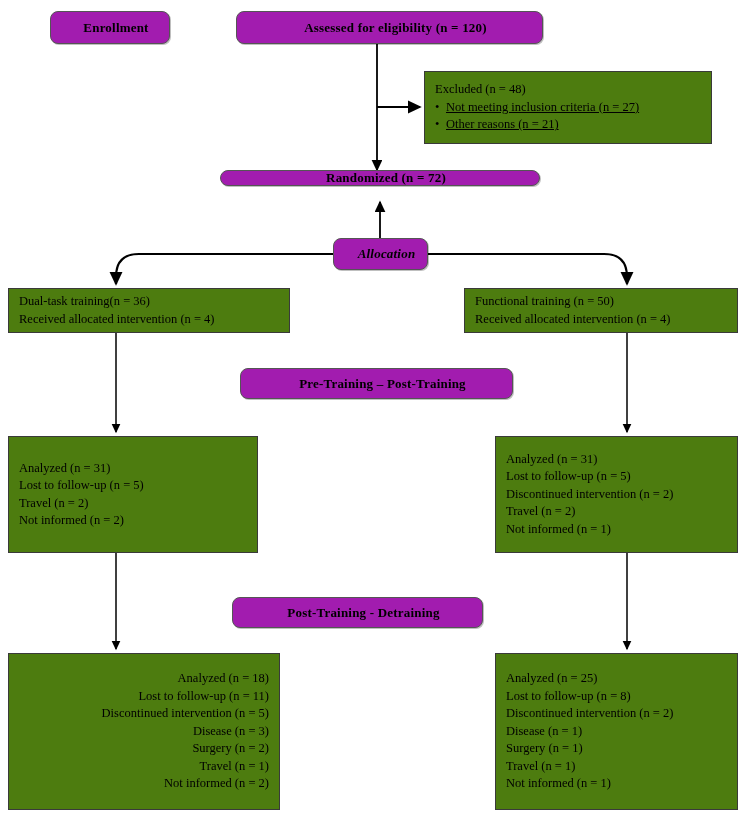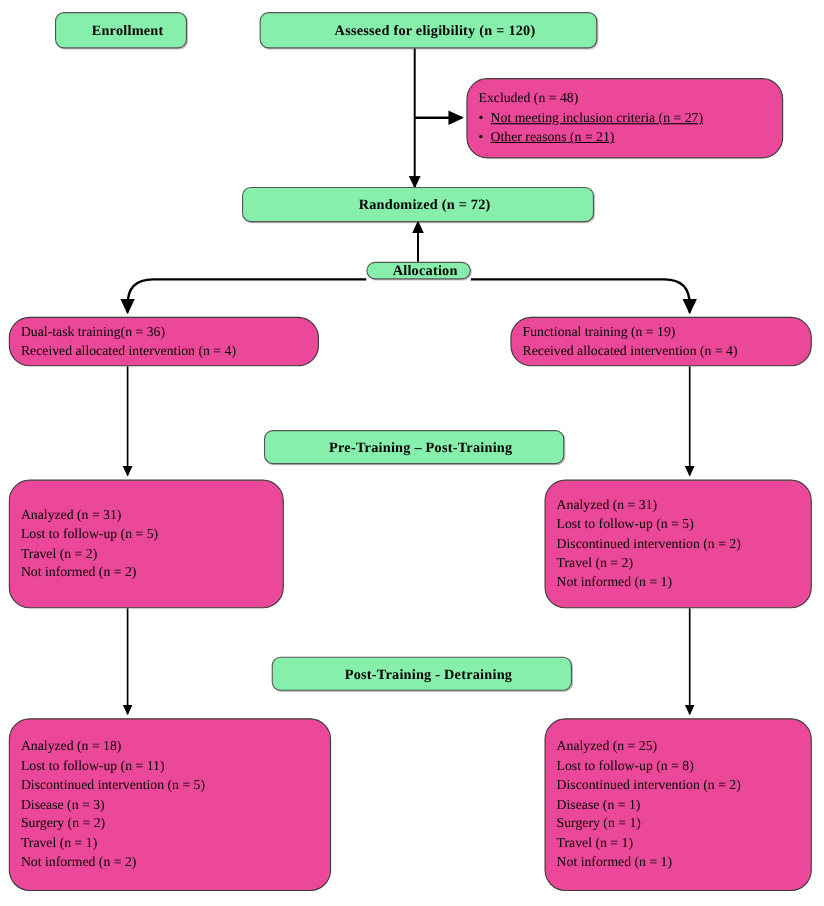--- a/index.html
+++ b/index.html
@@ -31,38 +31,38 @@
     position: absolute;
     box-sizing: border-box;
     border: 1.3px solid #3a3a3a;
     border-radius: 9px;
     background: #ffffff;
     display: flex;
     flex-direction: column;
     justify-content: center;
   }
   .node.stage {
-    background: #86efac;
+    background: #a21caf;
     border: 1.4px solid #555555;
     border-radius: 8px;
     align-items: center;
     justify-content: center;
     text-align: left;
     font-weight: bold;
     box-shadow: 1px 1px 0 rgba(0,0,0,0.25);
     padding-left: 12px;
   }
   .node.stage .line {
     font-weight: bold;
     letter-spacing: 0.2px;
     white-space: nowrap;
   }
   .node.plain {
-    background: #ec4899;
-    border-radius: 19px;
+    background: #4d7c0f;
+    border-radius: 0;
   }
   .node .lines {
     padding: 0 10px;
   }
   .line {
     font-size: 12.5px;
     line-height: 17.5px;
     white-space: nowrap;
   }
   .line.bulleted {
@@ -120,43 +120,43 @@
   </div>
 
   <div class="node plain" style="left:424px; top:71px; width:288px; height:73px;">
     <div class="lines">
       <div class="line">Excluded  (n = 48)</div>
       <div class="line bulleted">Not meeting inclusion criteria  (n = 27)</div>
       <div class="line bulleted">Other reasons (n = 21)</div>
     </div>
   </div>
 
-  <div class="node stage" style="left:220px; top:170px; width:320px; height:32px;">
+  <div class="node stage" style="left:220px; top:170px; width:320px; height:16px;">
     <div class="line">Randomized  (n = 72)</div>
   </div>
 
-  <div class="node stage" style="left:333px; top:238px; width:95px; height:16px; z-index:3;">
+  <div class="node stage" style="left:333px; top:238px; width:95px; height:32px; z-index:3;font-style:italic;">
     <div class="line">Allocation</div>
   </div>
 
   <div class="node plain" style="left:8px; top:288px; width:282px; height:45px;">
     <div class="lines">
       <div class="line">Dual-task training(n = 36)</div>
       <div class="line">Received allocated intervention (n = 4)</div>
     </div>
   </div>
 
   <div class="node plain" style="left:464px; top:288px; width:274px; height:45px;">
     <div class="lines">
-      <div class="line">Functional training (n = 19)</div>
+      <div class="line">Functional training (n = 50)</div>
       <div class="line">Received allocated intervention (n = 4)</div>
     </div>
   </div>
 
-  <div class="node stage" style="left:240px; top:391px; width:273px; height:31px;">
+  <div class="node stage" style="left:240px; top:368px; width:273px; height:31px;">
     <div class="line">Pre-Training – Post-Training</div>
   </div>
 
   <div class="node plain" style="left:8px; top:436px; width:250px; height:117px;">
     <div class="lines">
       <div class="line">Analyzed (n = 31)</div>
       <div class="line">Lost to follow-up  (n = 5)</div>
       <div class="line">Travel (n = 2)</div>
       <div class="line">Not informed  (n = 2)</div>
     </div>
@@ -165,25 +165,25 @@
   <div class="node plain" style="left:495px; top:436px; width:243px; height:117px;">
     <div class="lines">
       <div class="line">Analyzed (n = 31)</div>
       <div class="line">Lost to follow-up  (n = 5)</div>
       <div class="line">Discontinued intervention (n = 2)</div>
       <div class="line">Travel (n = 2)</div>
       <div class="line">Not informed  (n = 1)</div>
     </div>
   </div>
 
-  <div class="node stage" style="left:247px; top:597px; width:273px; height:31px;">
+  <div class="node stage" style="left:232px; top:597px; width:251px; height:31px;">
     <div class="line">Post-Training  -  Detraining</div>
   </div>
 
-  <div class="node plain" style="left:8px; top:653px; width:293px; height:157px;">
+  <div class="node plain" style="left:8px; top:653px; width:272px; height:157px;text-align:right;">
     <div class="lines">
       <div class="line">Analyzed (n = 18)</div>
       <div class="line">Lost to follow-up  (n = 11)</div>
       <div class="line">Discontinued intervention (n = 5)</div>
       <div class="line">Disease (n = 3)</div>
       <div class="line">Surgery (n = 2)</div>
       <div class="line">Travel (n = 1)</div>
       <div class="line">Not informed  (n = 2)</div>
     </div>
   </div>

